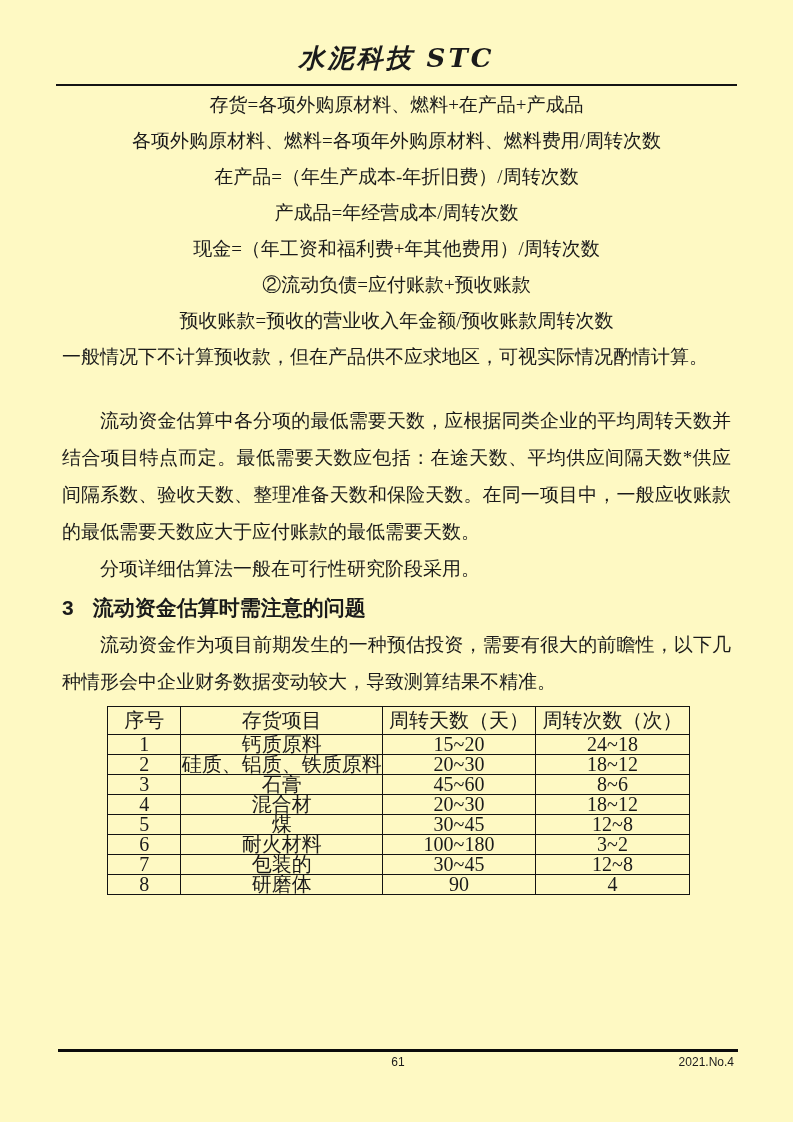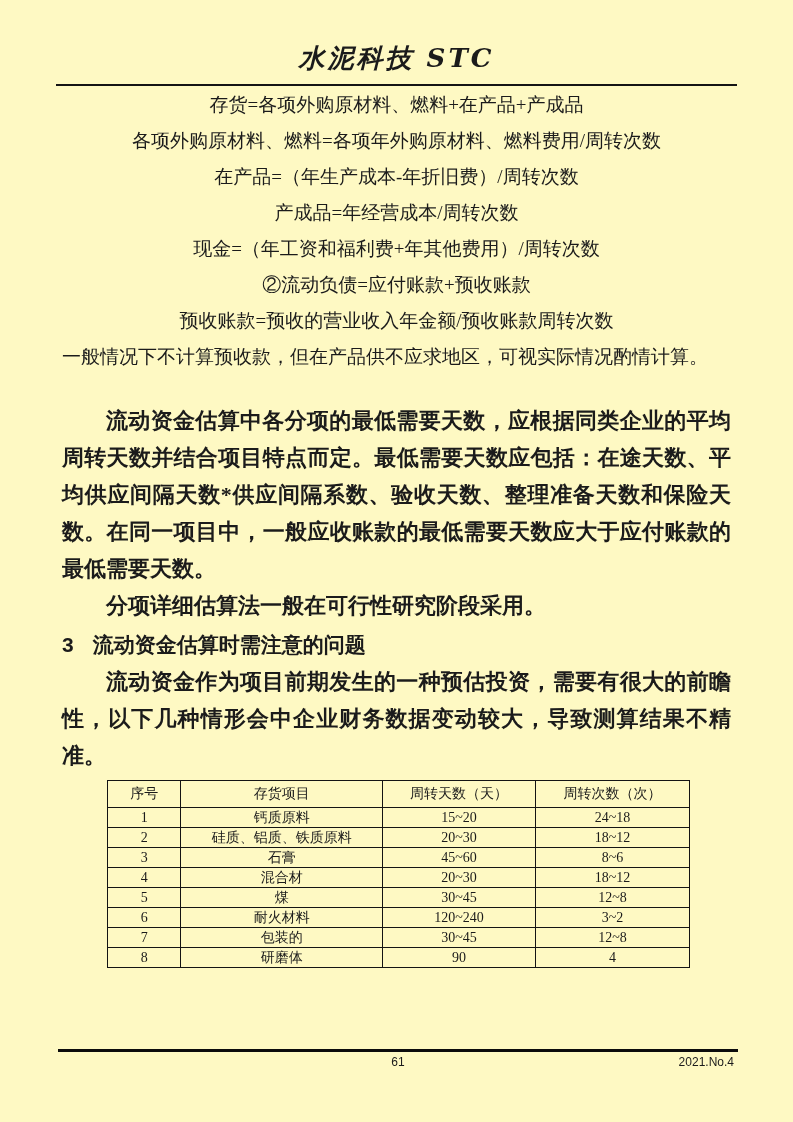--- a/index.html
+++ b/index.html
@@ -37,44 +37,43 @@
     height: 36px; line-height: 36px;
     font-size: 19px;
     white-space: nowrap;
   }
   .formula-line.center { text-align: center; }
   .formula-line.left   { text-align: left; }
 
   
   .body-text { margin: 0 62px; }
   .para {
-    font-size: 22px;
+    font-size: 19px;
     line-height: 37px;
     text-align: justify;
     text-indent: 2em;
-    font-weight: bold;
   }
   .para-gap { margin-top: 27px; }
 
   
   .section-heading {
     margin: 3px 62px 0 62px;
     font-family: "Liberation Sans", sans-serif;
     font-weight: bold;
     font-size: 21px;
     height: 36px; line-height: 36px;
   }
   .section-number { margin-right: 19px; }
 
   
   .inventory-table {
     margin: 6px 0 6px 107px;
     border-collapse: collapse;
     width: 583px;
-    font-size: 14px;
+    font-size: 20px;
     table-layout: fixed;
   }
   .inventory-table th, .inventory-table td {
     border: 1.6px solid #141414;
     text-align: center;
     vertical-align: middle;
     padding: 0;
     font-weight: normal;
     overflow: hidden; white-space: nowrap;
   }
@@ -165,21 +164,21 @@
       </tr>
       <tr>
         <td>5</td>
         <td>煤</td>
         <td>30~45</td>
         <td>12~8</td>
       </tr>
       <tr>
         <td>6</td>
         <td>耐火材料</td>
-        <td>120~240</td>
+        <td>100~180</td>
         <td>3~2</td>
       </tr>
       <tr>
         <td>7</td>
         <td>包装的</td>
         <td>30~45</td>
         <td>12~8</td>
       </tr>
       <tr>
         <td>8</td>

